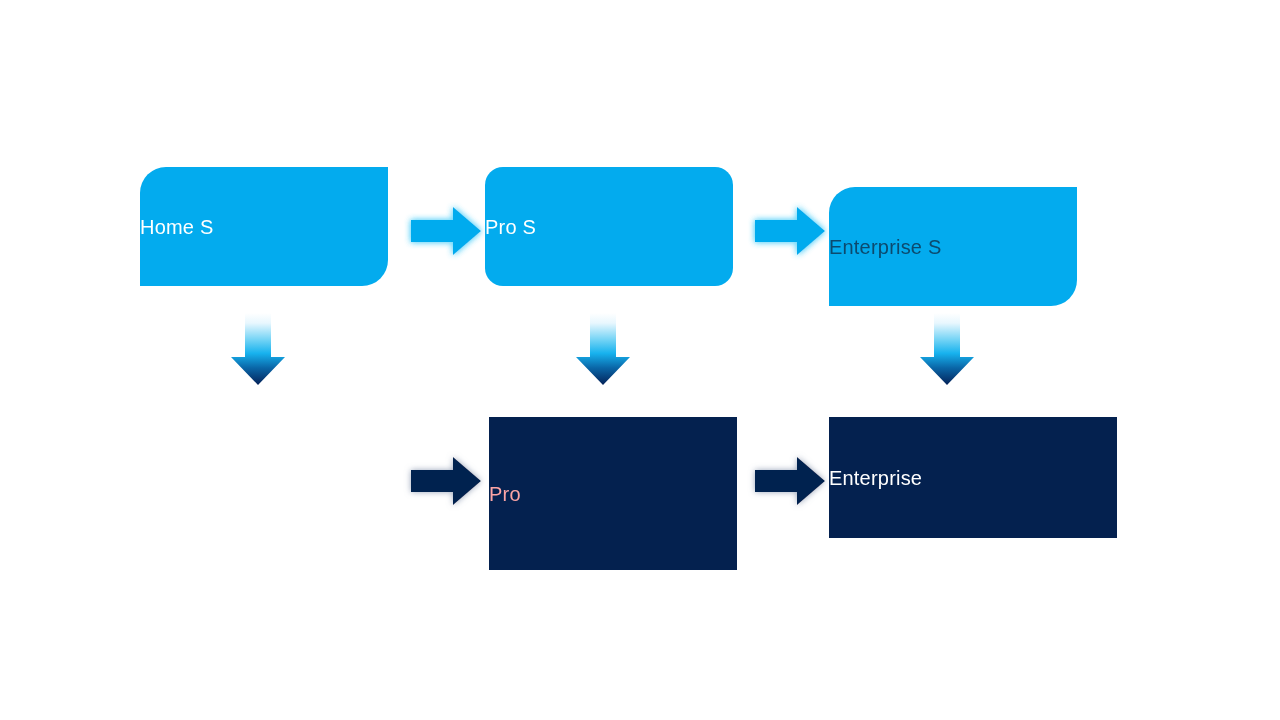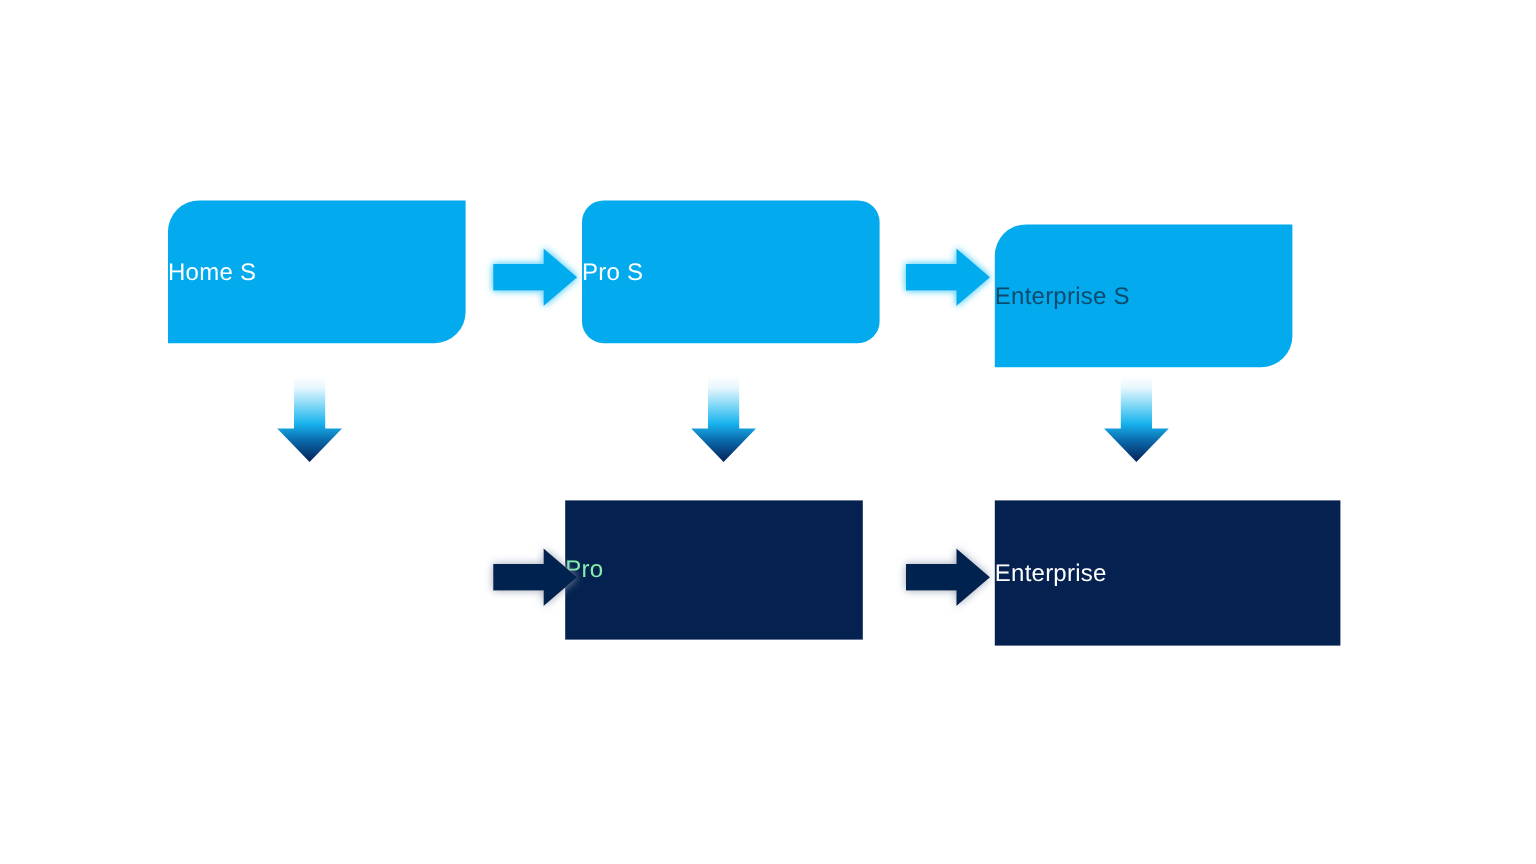--- a/index.html
+++ b/index.html
@@ -74,21 +74,21 @@
 
   <div class="node tier-service" style="left: 485px; top: 167px; width: 248px; height: 119px; background: rgb(3, 171, 238); color: rgb(255, 255, 255); border-radius: 18px;">
     <span>Pro S</span>
   </div>
 
   <div class="node tier-service" style="left: 829px; top: 167px; width: 248px; height: 119px; background: rgb(3, 171, 238); color: #0c4a6e; margin-top: 20px;">
     <span>Enterprise S</span>
   </div>
 
 
-  <div class="node tier-base" style="left: 471px; top: 417px; width: 248px; height: 116px; background: rgb(4, 33, 79); color: #86efac;">
+  <div class="node tier-base" style="left: 489px; top: 417px; width: 248px; height: 153px; background: rgb(4, 33, 79); color: #fca5a5;">
     <span>Pro</span>
   </div>
 
   <div class="node tier-base" style="left: 829px; top: 417px; width: 288px; height: 121px; background: rgb(4, 33, 79); color: rgb(255, 255, 255);">
     <span>Enterprise</span>
   </div>
 
   <svg width="0" height="0" style="position:absolute;left:-9999px;top:-9999px;" aria-hidden="true">
     <defs>
       <filter id="glowLight" x="-60%" y="-60%" width="220%" height="220%">

